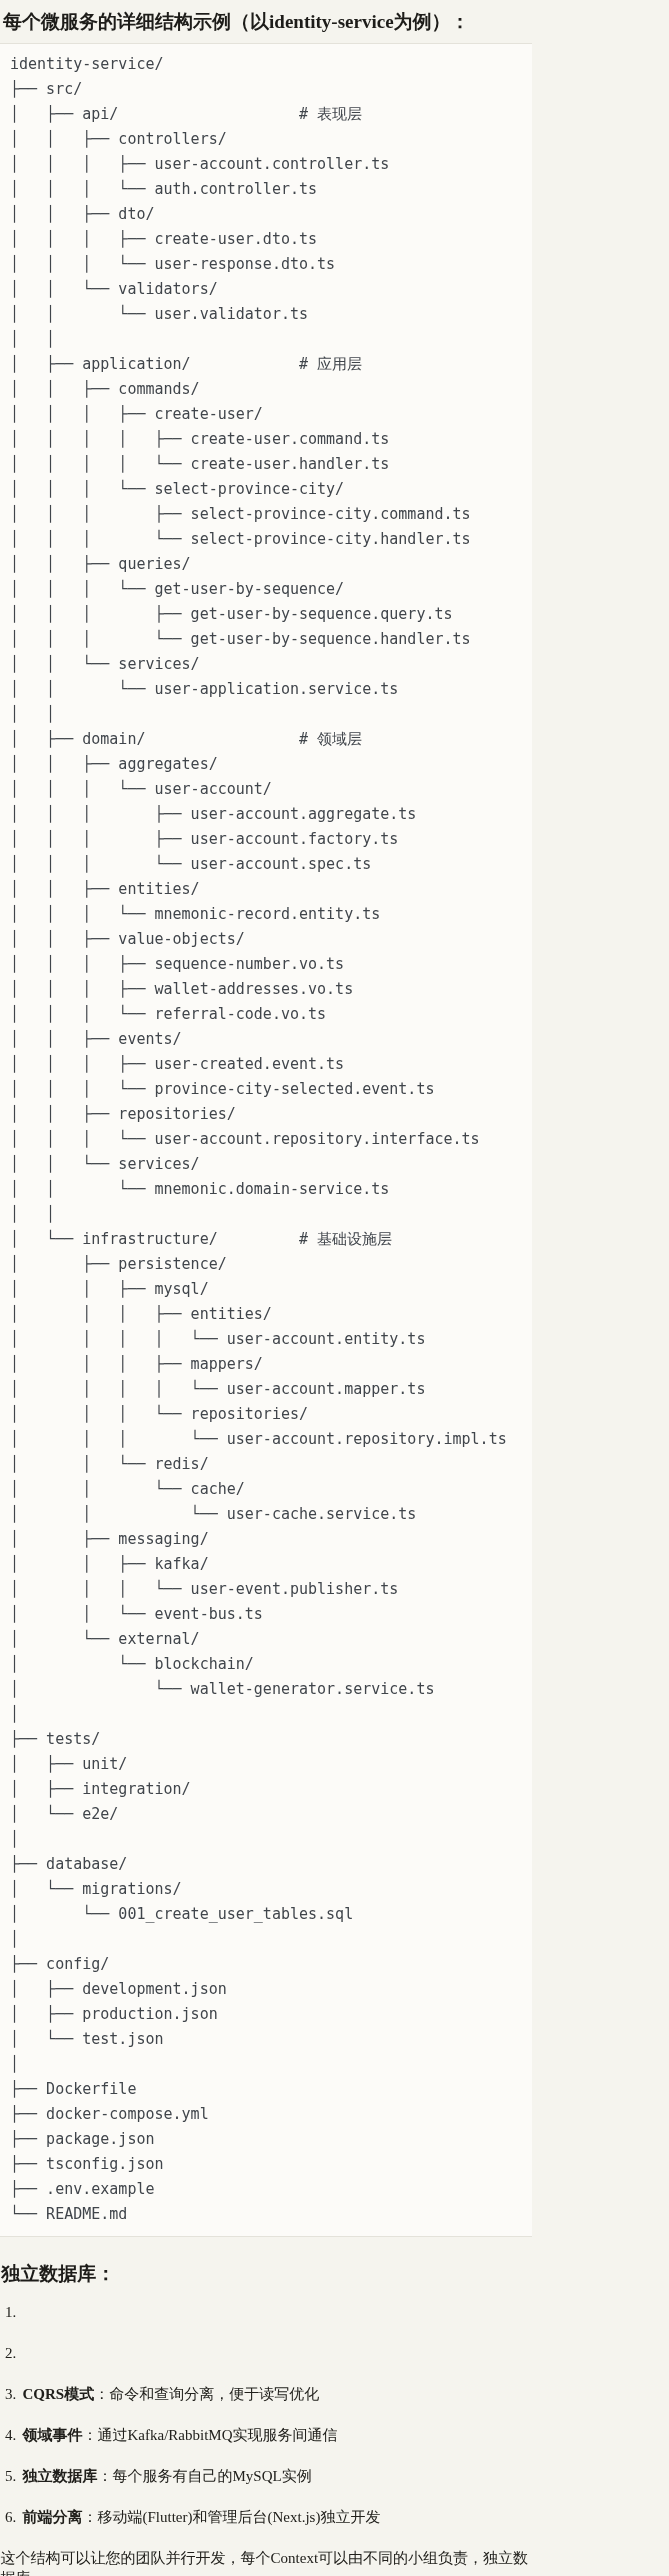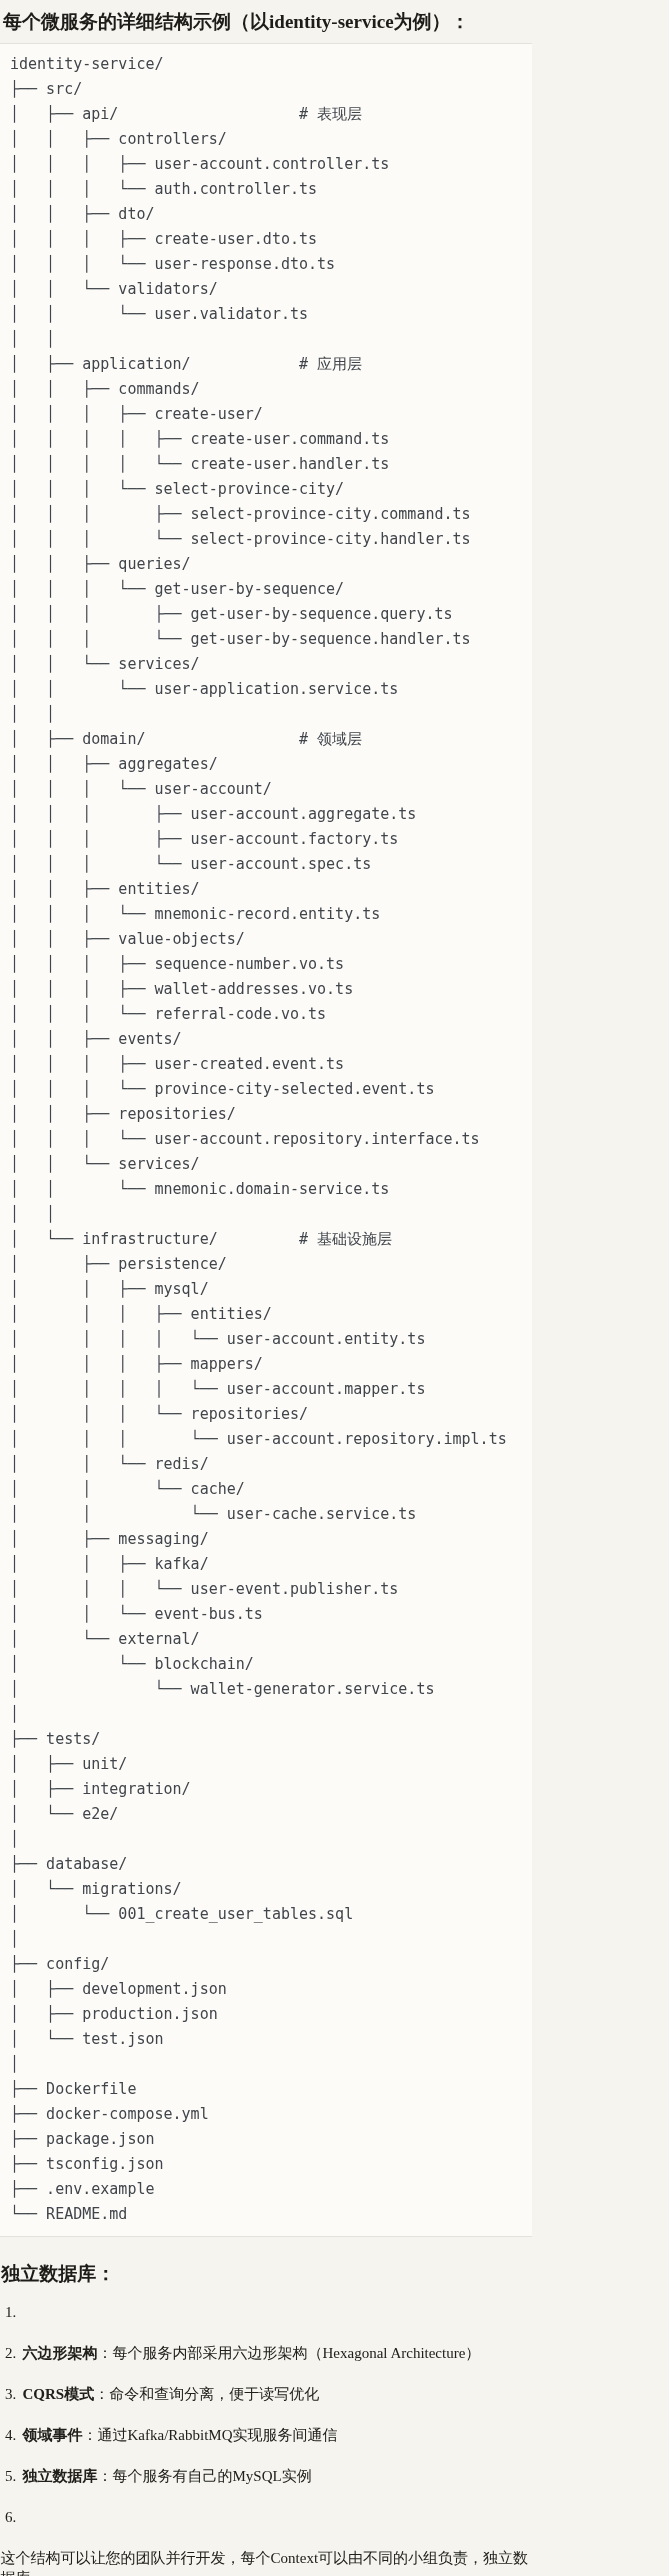--- a/index.html
+++ b/index.html
@@ -174,35 +174,35 @@
   </div>
 
   <h3 class="notes-heading">独立数据库：</h3>
 
   <ol class="notes-list">
     <li class="note-item">
       <span class="note-num">1.</span>
     </li>
     <li class="note-item">
       <span class="note-num">2.</span>
-      <span class="note-body"><span class="note-term">六边形架构</span><span>：每个服务内部采用六边形架构（Hexagonal Architecture）</span></span>
     </li>
     <li class="note-item">
       <span class="note-num">3.</span>
       <span class="note-body"><span class="note-term">CQRS模式</span><span>：命令和查询分离，便于读写优化</span></span>
     </li>
     <li class="note-item">
       <span class="note-num">4.</span>
       <span class="note-body"><span class="note-term">领域事件</span><span>：通过Kafka/RabbitMQ实现服务间通信</span></span>
     </li>
     <li class="note-item">
       <span class="note-num">5.</span>
       <span class="note-body"><span class="note-term">独立数据库</span><span>：每个服务有自己的MySQL实例</span></span>
     </li>
     <li class="note-item">
       <span class="note-num">6.</span>
+      <span class="note-body"><span class="note-term">前端分离</span><span>：移动端(Flutter)和管理后台(Next.js)独立开发</span></span>
     </li>
   </ol>
 
   <p class="closing-paragraph">这个结构可以让您的团队并行开发，每个Context可以由不同的小组负责，独立数据库。</p>
 
 </div>
 
 
 </body></html>

